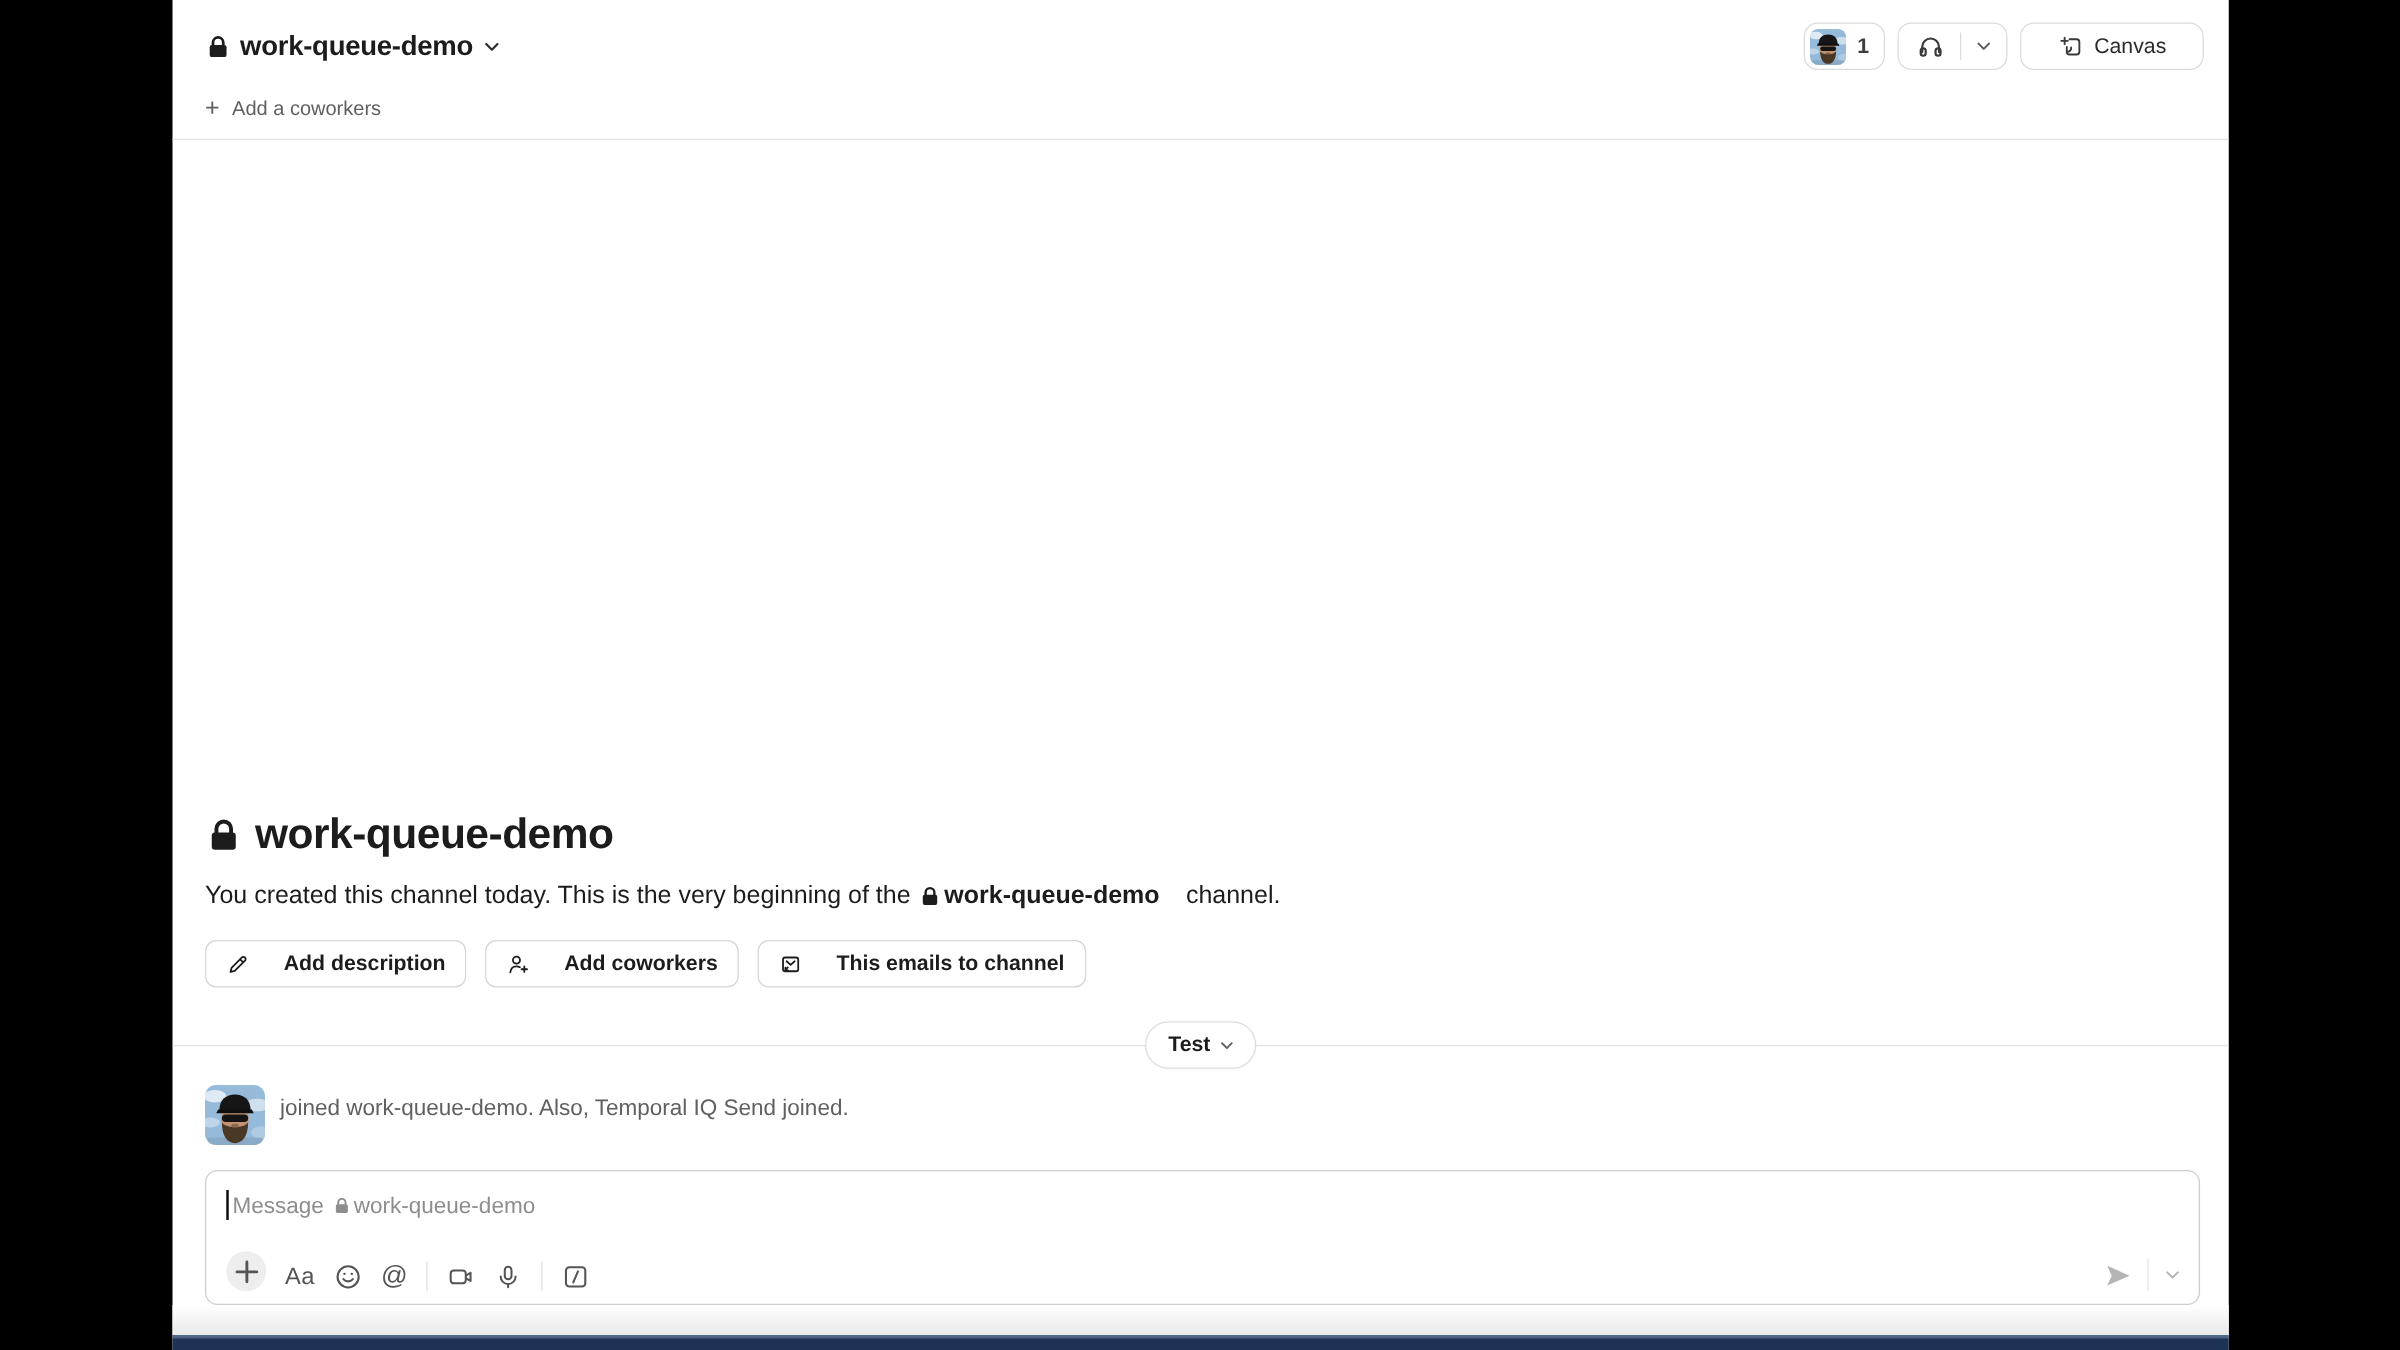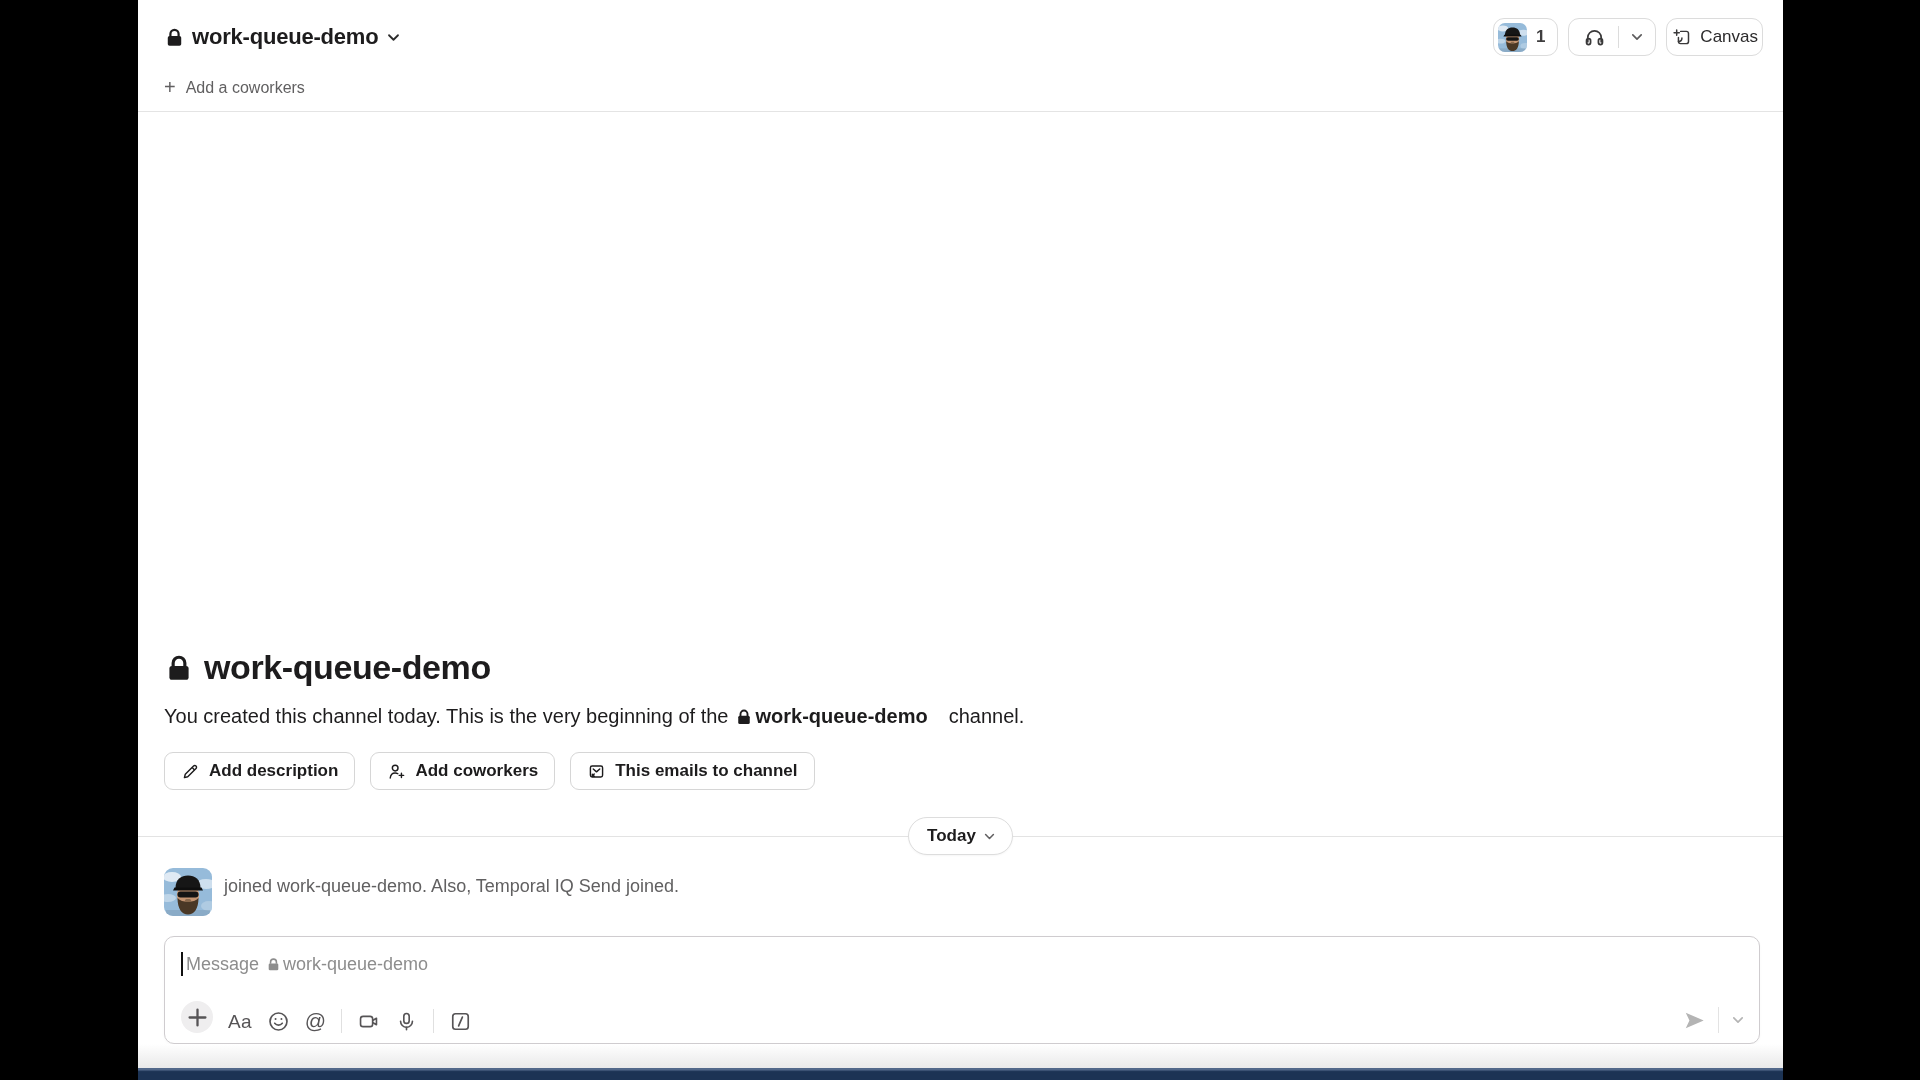--- a/index.html
+++ b/index.html
@@ -39,21 +39,21 @@
   .avatar-sm {
     width: 29px; height: 29px; border-radius: 7px; overflow: hidden; flex: none;
   }
   .member-count { font-size: 17px; font-weight: 600; color: #3f3e3f; }
   .huddle-pill { padding: 0; }
   .huddle-main { padding: 0 12px 0 14px; display: flex; align-items: center; height: 100%; }
   .huddle-main svg { width: 23px; height: 23px; color: #3a393a; }
   .huddle-divider { width: 1px; height: 22px; background: #dcdcdc; }
   .huddle-caret { padding: 0 11px; display: flex; align-items: center; height: 100%; }
   .huddle-caret svg { width: 14px; height: 14px; color: #5c5b5c; }
-  .canvas-pill { padding: 0 4px; gap: 8px; }
+  .canvas-pill { padding: 0 29px; gap: 8px; }
   .canvas-pill svg { width: 21px; height: 21px; color: #3a393a; }
   .canvas-label { font-size: 17px; font-weight: 500; color: #2c2b2c; }
 
   
   .bookmarks-bar {
     height: 48px; padding: 0 26px;
     display: flex; align-items: center;
     border-bottom: 1px solid #e4e4e4;
     flex: none;
   }
@@ -69,21 +69,21 @@
   .intro-heading .lock { width: 30px; height: 30px; color: #1d1c1d; }
   .intro-title { font-size: 34px; font-weight: 900; margin-left: 10px; letter-spacing: -0.4px; }
   .intro-line { margin-top: 18px; font-size: 20px; color: #1d1c1d; display: flex; align-items: center; flex-wrap: wrap; }
   .intro-line .lock-inline { width: 18px; height: 18px; margin-left: 7px; margin-right: 2px; color: #1d1c1d; }
   .intro-channel-ref { font-weight: 800; }
   .intro-suffix { margin-left: 21px; }
   .intro-actions { margin-top: 24px; margin-bottom: 26px; display: flex; gap: 15px; }
   .action-btn {
     height: 38px; padding: 0 16px;
     border: 1px solid #d6d6d6; border-radius: 9px; background: #fff;
-    display: flex; align-items: center; gap: 9px;
+    display: flex; align-items: center; gap: 27px;
     font-size: 17px; font-weight: 700; color: #1d1c1d;
     font-family: "Liberation Sans", sans-serif;
     cursor: pointer;
   }
   .action-btn svg { width: 19px; height: 19px; color: #1d1c1d; }
 
   
   .date-divider { position: relative; height: 40px; display: flex; justify-content: center; align-items: center; flex: none; }
   .date-divider::before { content: ""; position: absolute; left: 0; right: 0; top: 50%; border-top: 1px solid #e3e3e3; }
   .date-pill {
@@ -261,21 +261,21 @@
             <path d="M6.6 7.4 L10 10.4 L13.4 7.4" stroke-linecap="round" stroke-linejoin="round"></path>
             <path d="M7.6 12.6 l-2.2 2.2 M5.6 12.8 v2.2 h2.2" stroke-linecap="round" stroke-linejoin="round"></path>
           </svg>
           <span>This emails to channel</span>
         </button>
       </div>
     </section>
 
     <div class="date-divider">
       <div class="date-pill">
-        <span>Today</span>
+        <span>Test</span>
         <svg viewBox="0 0 16 16">
             <use href="#chevron-glyph"></use>
           </svg>
       </div>
     </div>
 
     <div class="message-row">
       <span class="avatar-lg">
         <svg viewBox="0 0 48 48">
             <use href="#avatar-art"></use>

